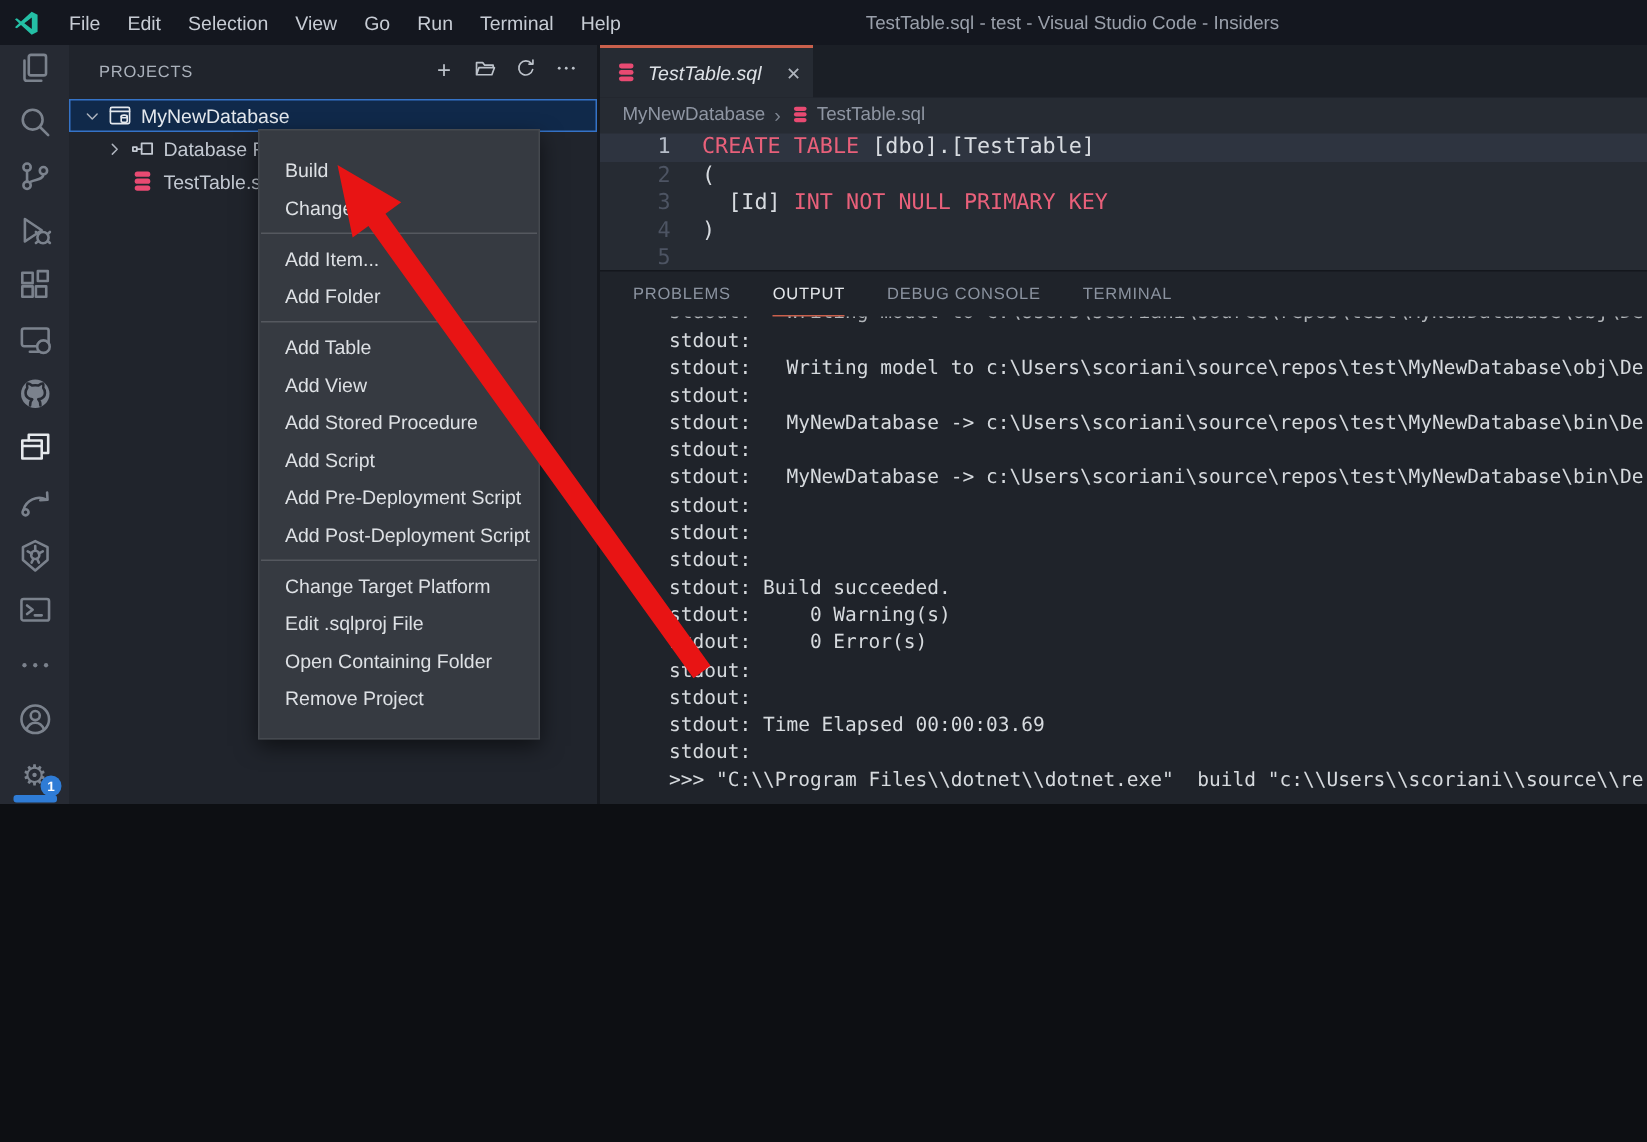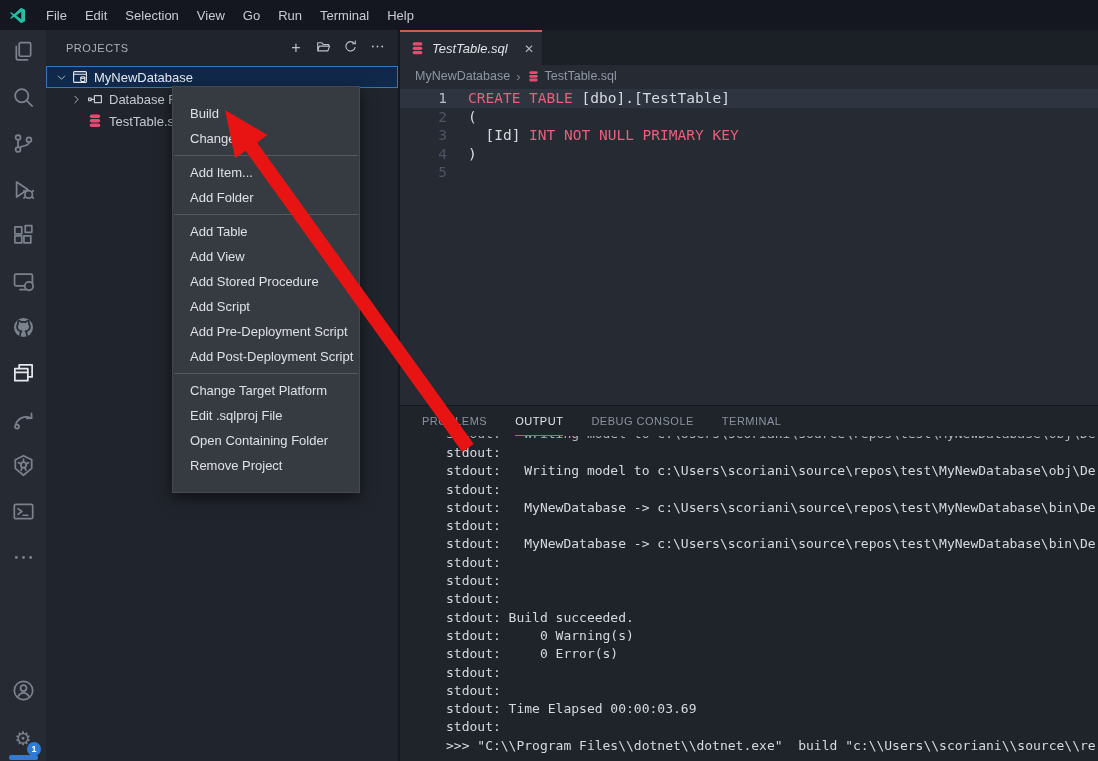--- a/index.html
+++ b/index.html
@@ -1,16 +1,16 @@
 <!DOCTYPE html>
 <html><head>
 <meta charset="utf-8">
 <style>
   html,body{margin:0;padding:0;background:#0d0f13;}
-  .app{position:relative;width:1098px;height:761px;overflow:hidden;background:#8b5cf6;
+  .app{position:relative;width:1098px;height:536px;overflow:hidden;background:#8b5cf6;
        font-family:"Liberation Sans",sans-serif;-webkit-font-smoothing:antialiased;}
   
   .titlebar{position:absolute;left:0;top:0;width:100%;height:30px;background:#14171f;
             display:flex;align-items:center;color:#c7ccd4;font-size:13px;z-index:6;}
   .logo{width:17px;height:17px;margin:0 11px 0 9px;display:flex;}
   .logo svg{width:17px;height:17px;}
   .menus{display:flex;height:30px;}
   .menu-item{padding:0 9px;height:30px;display:flex;align-items:center;}
   .win-title{position:absolute;left:715px;top:0;height:30px;transform:translateX(-50%);
              display:flex;align-items:center;color:#9aa0ab;font-size:12.5px;white-space:nowrap;}
@@ -92,20 +92,21 @@
     <div class="menus">
         <div class="menu-item">File</div>
         <div class="menu-item">Edit</div>
         <div class="menu-item">Selection</div>
         <div class="menu-item">View</div>
         <div class="menu-item">Go</div>
         <div class="menu-item">Run</div>
         <div class="menu-item">Terminal</div>
         <div class="menu-item">Help</div>
       </div>
+    <div class="win-title">TestTable.sql - test - Visual Studio Code - Insiders</div>
   </div>
 
   <div class="main">
     <div class="activitybar">
         <div class="ab-item">
           <span><svg viewBox="0 0 16 16" fill="none" stroke="currentColor" stroke-width="1.2" stroke-linecap="round" stroke-linejoin="round">
               <rect x="5" y="1.8" width="8" height="9.5" rx="1"></rect>
               <path d="M10.8 13.8H4.2a1.2 1.2 0 0 1-1.2-1.2V4.4"></path>
             </svg></span>
         </div>

